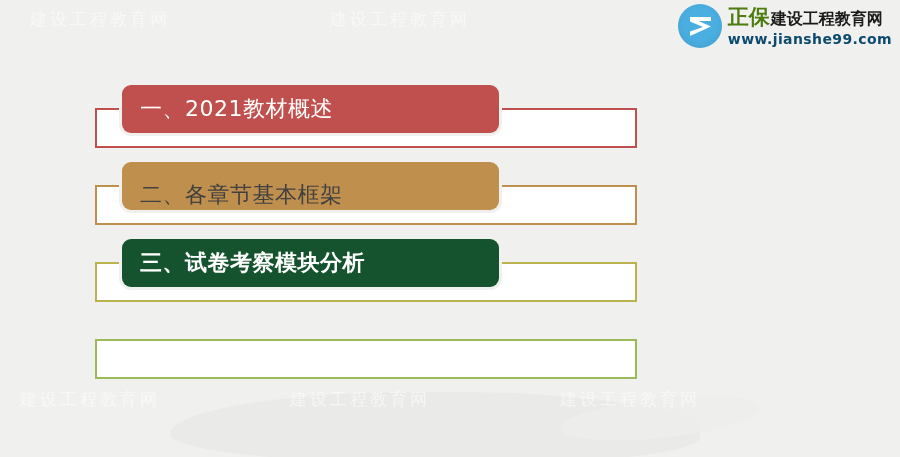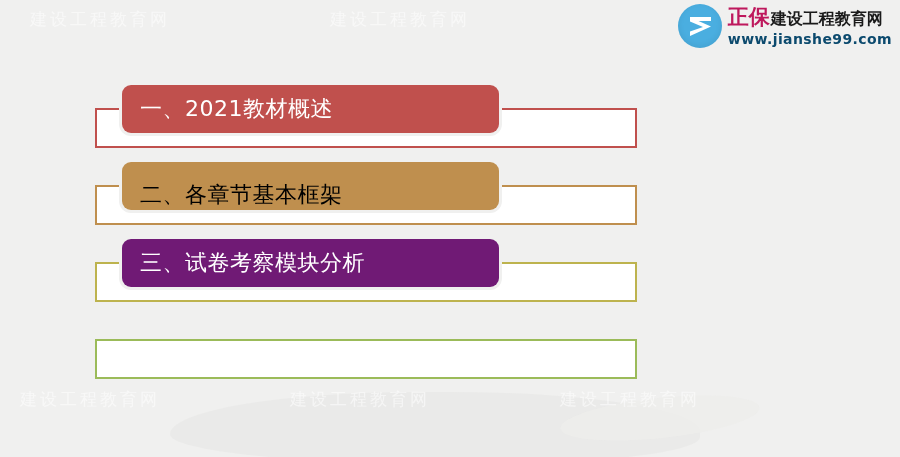--- a/index.html
+++ b/index.html
@@ -184,46 +184,46 @@
   </div>
 
   <div class="logo">
     <div class="logo-mark" style="background: rgb(74, 174, 224);">
       <svg viewBox="0 0 44 44" width="44" height="44" aria-hidden="true">
         <path d="M12 13 L33 13 L33 17 L20.5 17 L33 22.5 L12 32 L12 27.5 L25 23 L12 17.5 Z" fill="#ffffff"></path>
       </svg>
     </div>
     <div class="logo-text">
       <div class="logo-line1">
-        <span class="logo-zb" style="color: #be185d;">正保</span>
+        <span class="logo-zb" style="color: #4d7c0f;">正保</span>
         <span class="logo-jsgc" style="color: rgb(26, 26, 26);">建设工程教育网</span>
       </div>
       <div class="logo-url" style="color: #0c4a6e;">www.jianshe99.com</div>
     </div>
   </div>
 
   <div class="rows">
 
     <div class="row row-0">
       <div class="outline-box" style="border-color: rgb(192, 80, 77);"></div>
       <div class="fill-bar" style="background: rgb(192, 80, 77);">
         <span class="bar-label" style="color: rgb(255, 255, 255);">一、2021教材概述</span>
       </div>
     </div>
 
     <div class="row row-1">
       <div class="outline-box" style="border-color: rgb(191, 143, 78);"></div>
       <div class="fill-bar" style="background: rgb(191, 143, 78);">
-        <span class="bar-label" style="color: #000000; margin-top: 17px;">二、各章节基本框架</span>
+        <span class="bar-label" style="color: #404040; margin-top: 17px;">二、各章节基本框架</span>
       </div>
     </div>
 
     <div class="row row-2">
       <div class="outline-box" style="border-color: rgb(189, 179, 78);"></div>
-      <div class="fill-bar" style="background: #701a75;">
+      <div class="fill-bar" style="background: #14532d; font-weight: bold;">
         <span class="bar-label" style="color: rgb(255, 255, 255);">三、试卷考察模块分析</span>
       </div>
     </div>
 
     <div class="row row-3">
       <div class="outline-box" style="border-color: rgb(155, 187, 89);"></div>
     </div>
 
   </div>
 </div>

